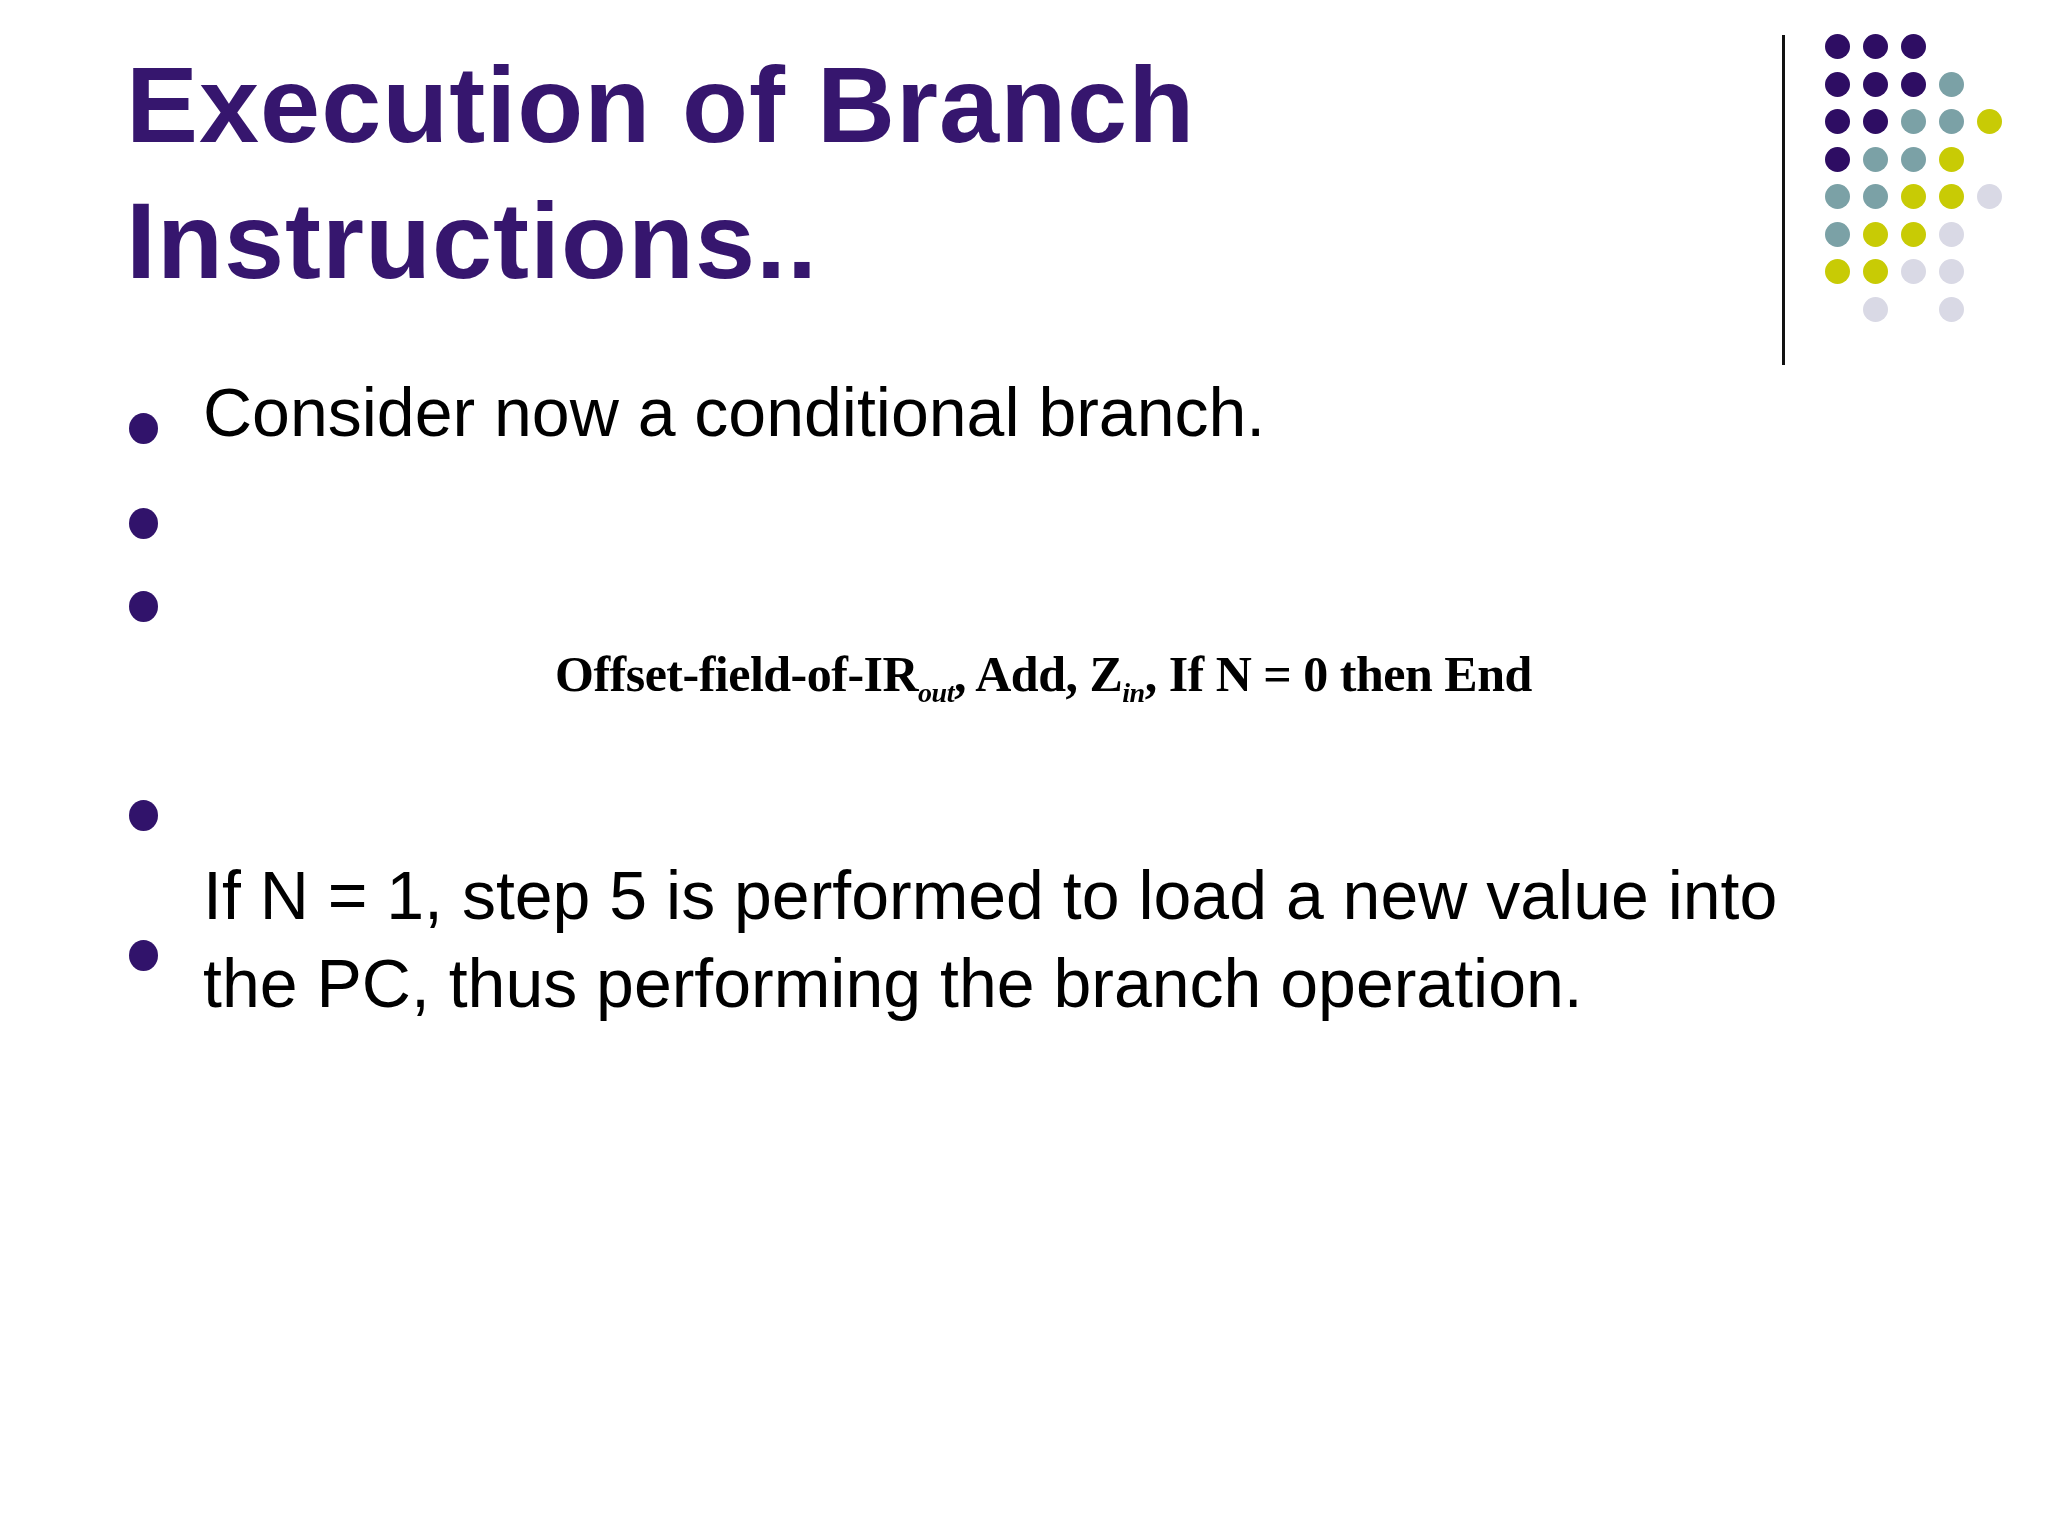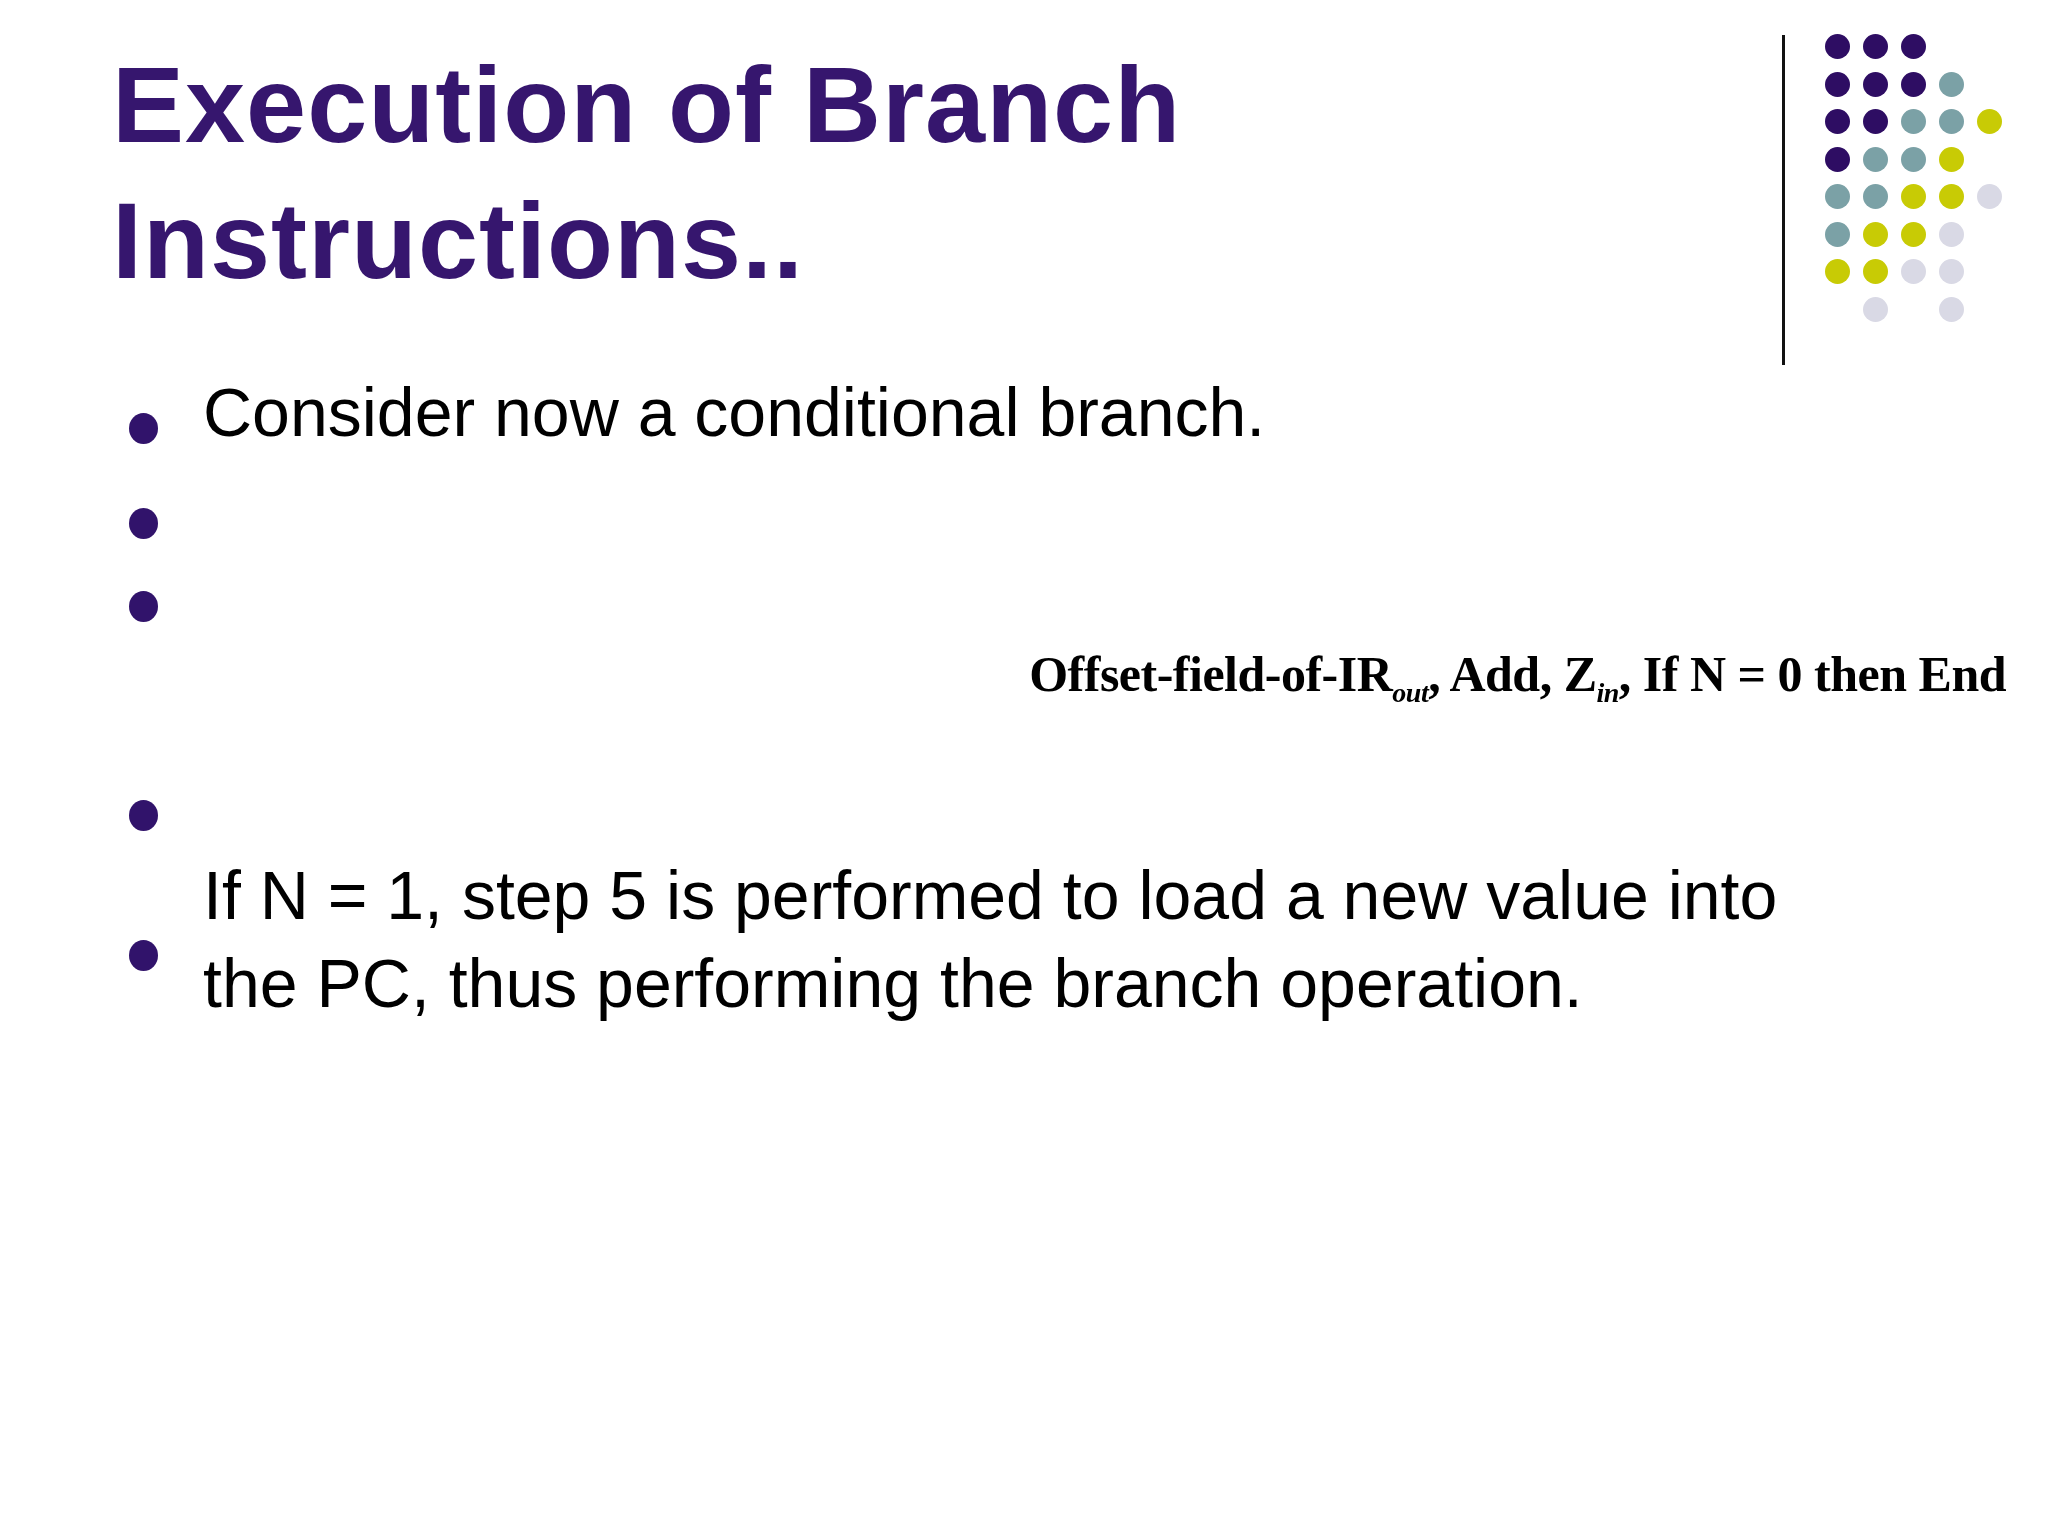--- a/index.html
+++ b/index.html
@@ -8,21 +8,21 @@
     width: 2048px;
     height: 1536px;
     background: var(--bg, #fff);
     overflow: hidden;
     font-family: "Liberation Sans", sans-serif;
   }
 
   
   .title {
     position: absolute;
-    left: 112px;
+    left: 126px;
     top: 37px;
     width: 1460px;
     margin: 0;
     font-size: 108px;
     line-height: 136px;
     font-weight: bold;
     letter-spacing: 1px;
     color: var(--title-color, #36166E);
   }
 
@@ -73,21 +73,20 @@
     margin-left: 45px;
     font-size: 68px;
     line-height: 88px;
     color: var(--body-color, #000);
     white-space: pre-line;
   }
 
   
   .formula-row {
     margin: 20px 0 43px 429px;
-    text-align: right;
   }
   .formula {
     font-family: "Liberation Serif", serif;
     font-weight: bold;
     font-size: 50px;
     line-height: 64px;
     color: #000;
     letter-spacing: -0.5px;
     filter: blur(0.55px);
     white-space: nowrap;

